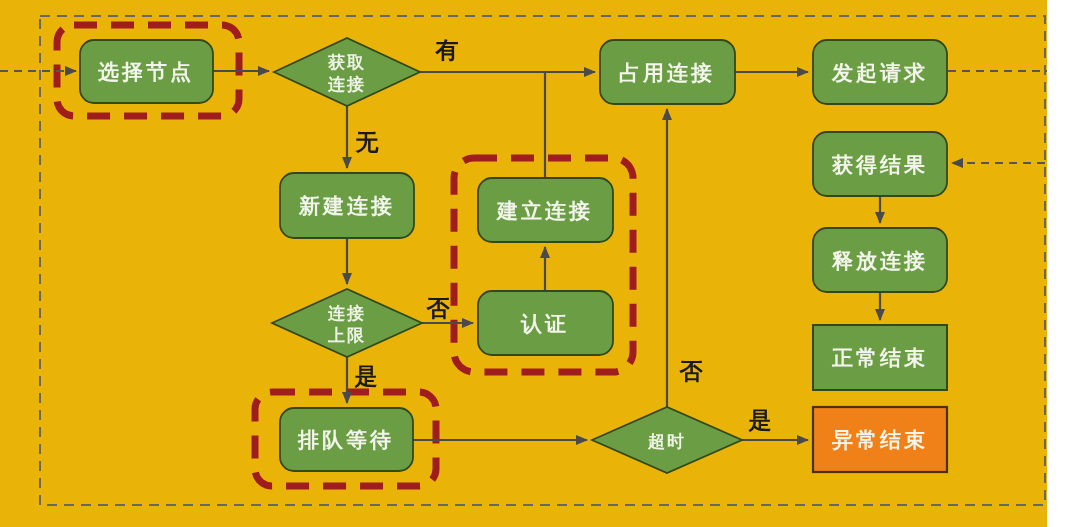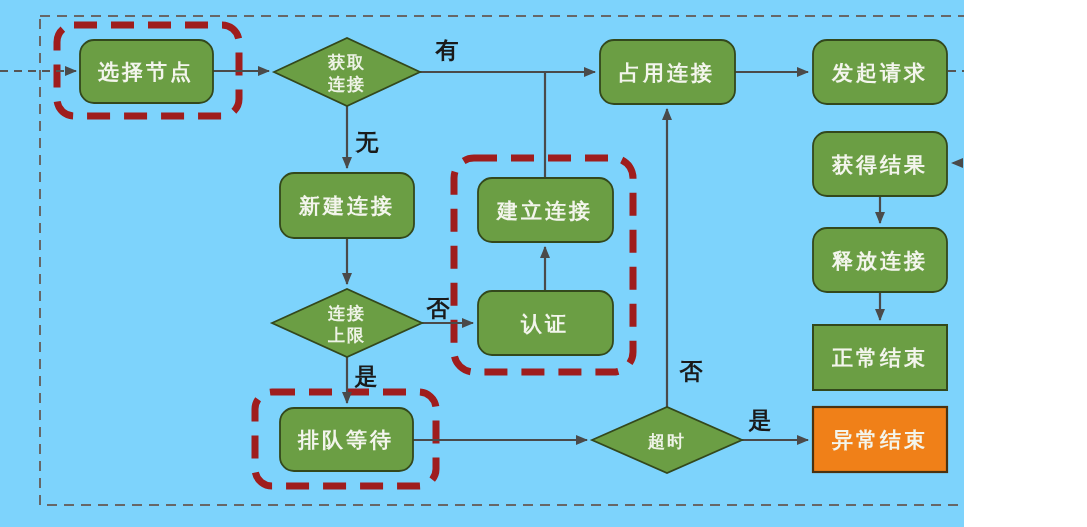--- a/index.html
+++ b/index.html
@@ -1,19 +1,19 @@
 <!DOCTYPE html>
 <html><head>
 <meta charset="utf-8">
 <style>
   html,body{margin:0;padding:0;background:#ffffff;}
   .stage{
     position:relative;
-    width:964px;height:527px;
-    background:#7dd3fc;
+    width:1047px;height:527px;
+    background:#eab308;
     font-family:"DejaVu Sans",sans-serif;
     overflow:hidden;
   }
   svg{display:block;}
   .node-green-rect{stroke:#33481c;stroke-width:1.8;}
   .node-square{stroke:#33481c;stroke-width:2;}
   .node-orange-rect{stroke:#4a3210;stroke-width:2.2;}
   .diamond{stroke:#33481c;stroke-width:1.8;}
   .conn{stroke:#4a4a4a;stroke-width:2.2;fill:none;}
   .conn-dashed{stroke:#555555;stroke-width:2;fill:none;stroke-dasharray:8 6;}

